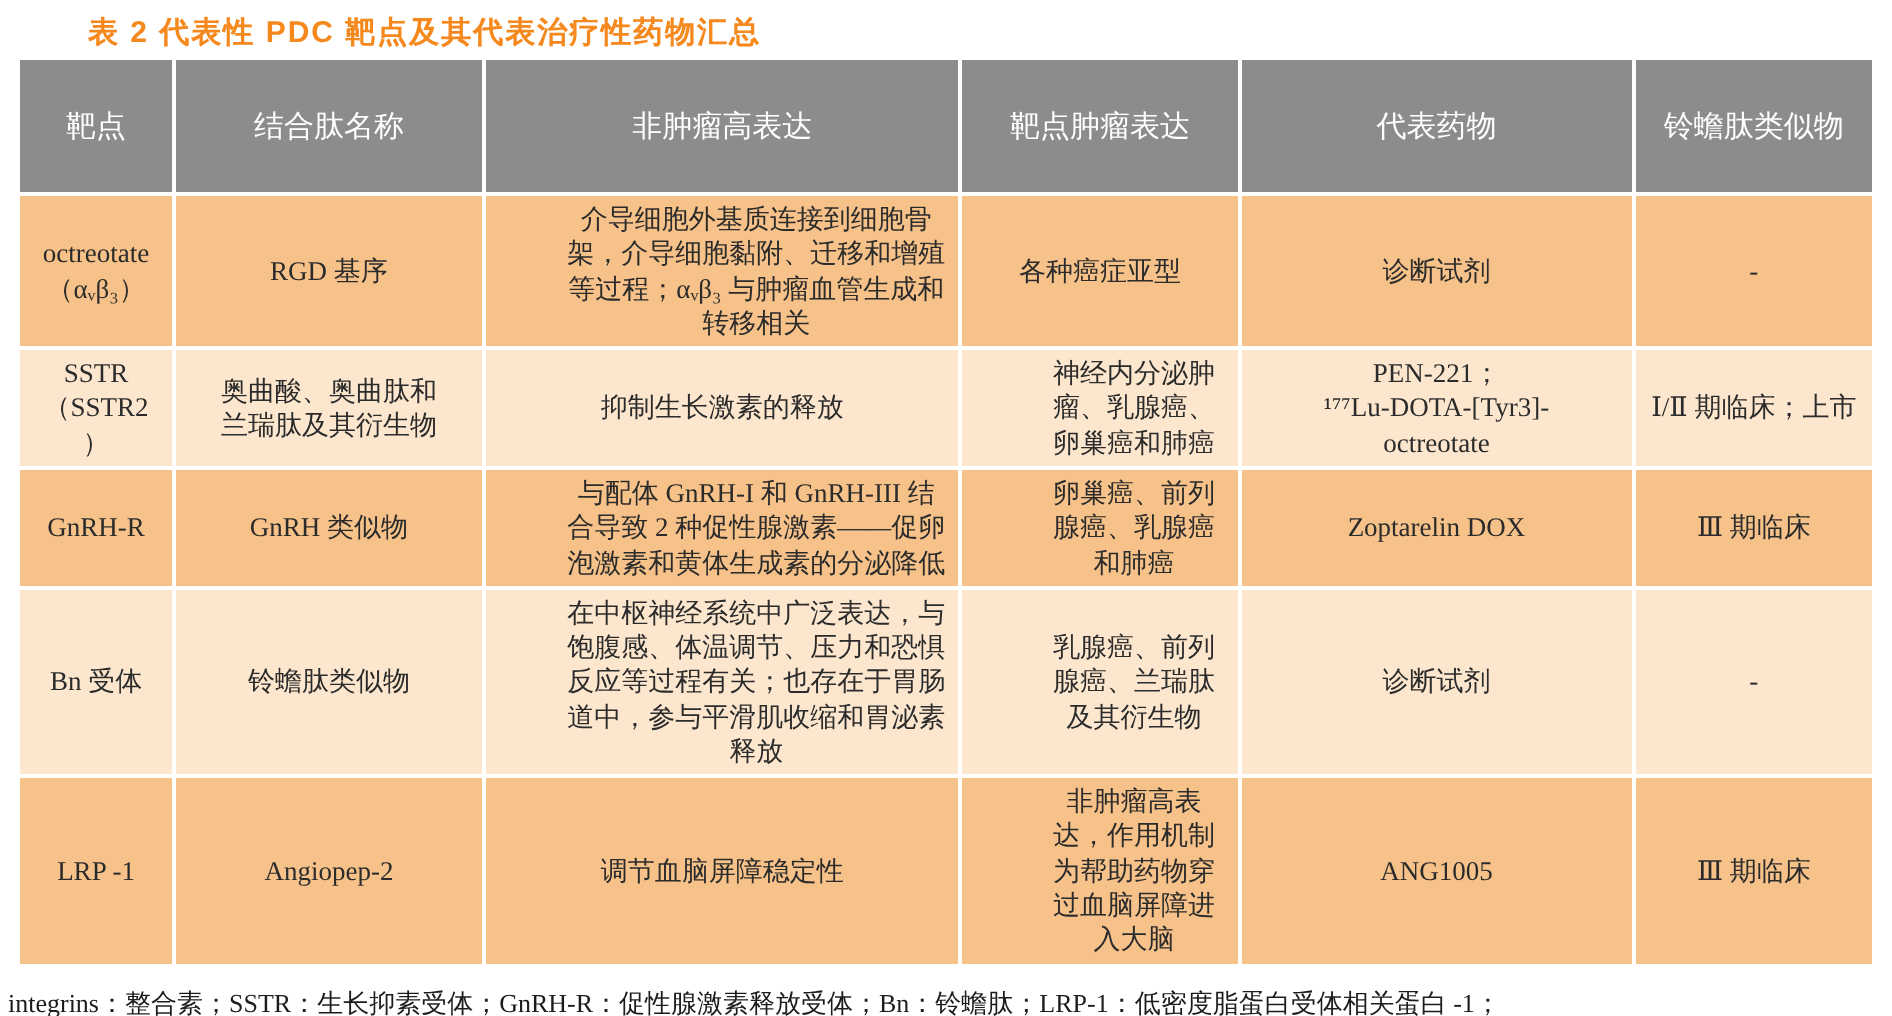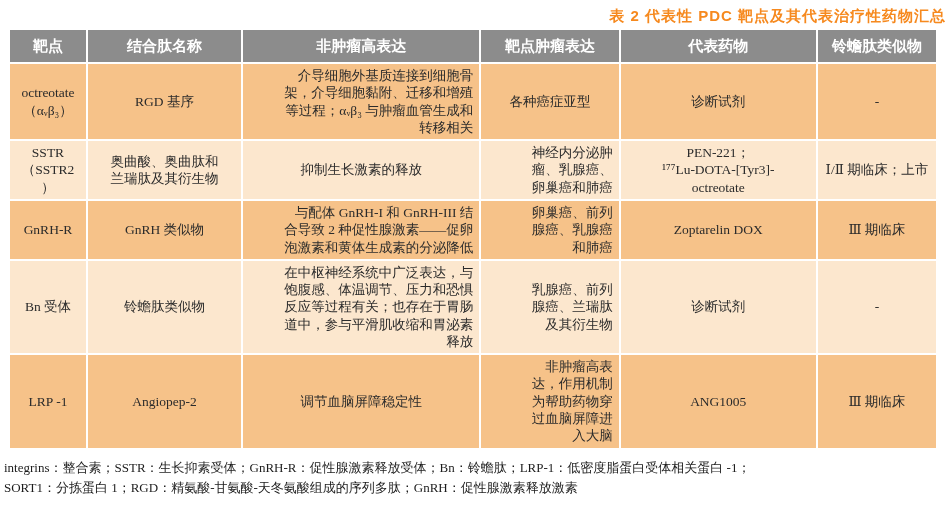--- a/index.html
+++ b/index.html
@@ -12,21 +12,21 @@
     font-family: "Liberation Serif", "DejaVu Serif", serif;
     color: #2b2b2b;
   }
   .page {
     width: 946px;
     height: 508px;
     box-sizing: border-box;
   }
   .title-zh {
     margin: 7px 0 2px 0;
-    text-align: right;
+    text-align: left;
     font-family: "Liberation Sans", "DejaVu Sans", sans-serif;
     font-weight: bold;
     font-size: 15px;
     color: var(--accent, #f6891e);
     letter-spacing: 1px;
     padding-left: 44px;
   }
   .title-en {
     margin: 3px 0 7px 0;
     text-align: center;
@@ -40,39 +40,39 @@
     width: 930px;
     margin: 0 8px;
     border-collapse: separate;
     border-spacing: 2px;
     background: #ffffff;
   }
   table.main th {
     background: var(--header-bg, #8c8c8c);
     color: #ffffff;
     font-family: "Liberation Sans", "DejaVu Sans", sans-serif;
-    font-weight: bold;
+    font-weight: normal;
     font-size: 15px;
     text-align: center;
     vertical-align: middle;
     height: 30px;
-    padding: 1px 2px;
+    padding: 18px 2px;
   }
   table.main td {
     font-size: 13.5px;
     line-height: 1.28;
     text-align: center;
     vertical-align: middle;
     padding: 3px 6px;
     white-space: pre-line;
     word-break: break-word;
   }
   table.main tr.dark td  { background: var(--row-dark, #f6c289); }
   table.main tr.light td { background: var(--row-light, #fce7ce); }
-  table.main td.left { text-align: right; padding-left: 40px; }
+  table.main td.left { text-align: center; padding-left: 40px; }
   .footnote {
     margin: 8px 4px 0 4px;
     font-size: 13px;
     line-height: 1.55;
     color: #1c1c1c;
     white-space: pre-line;
     text-align: left;
   }
 </style>
 </head>

